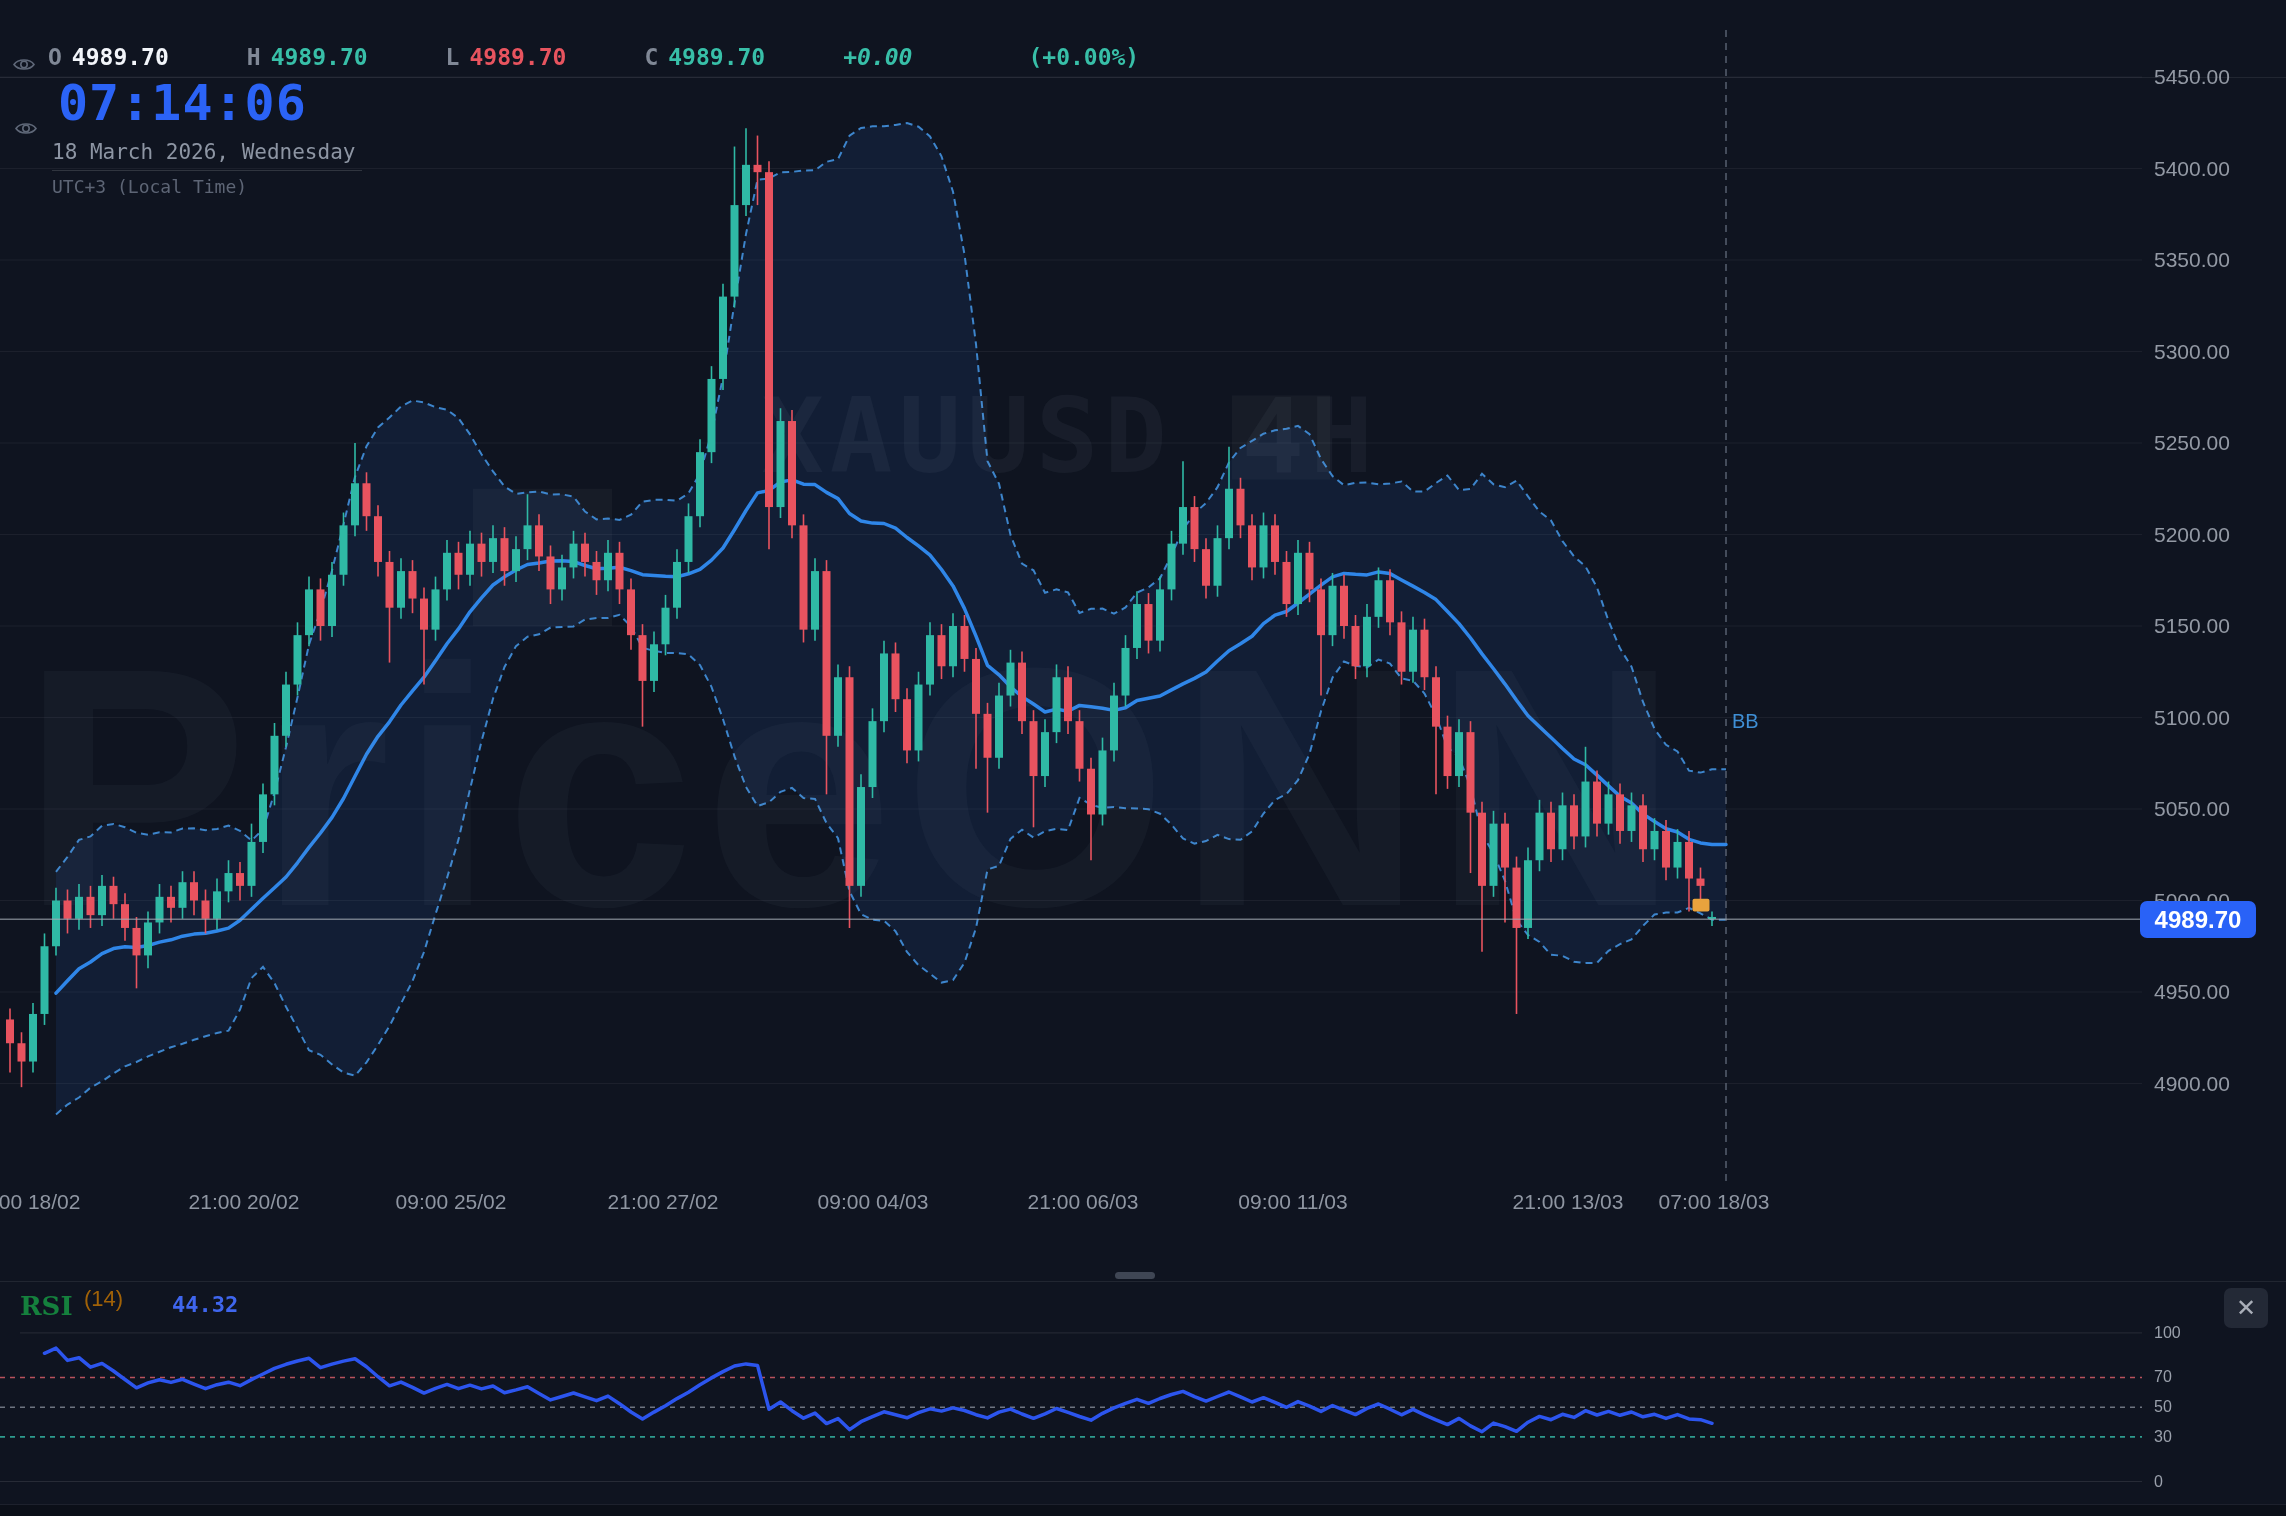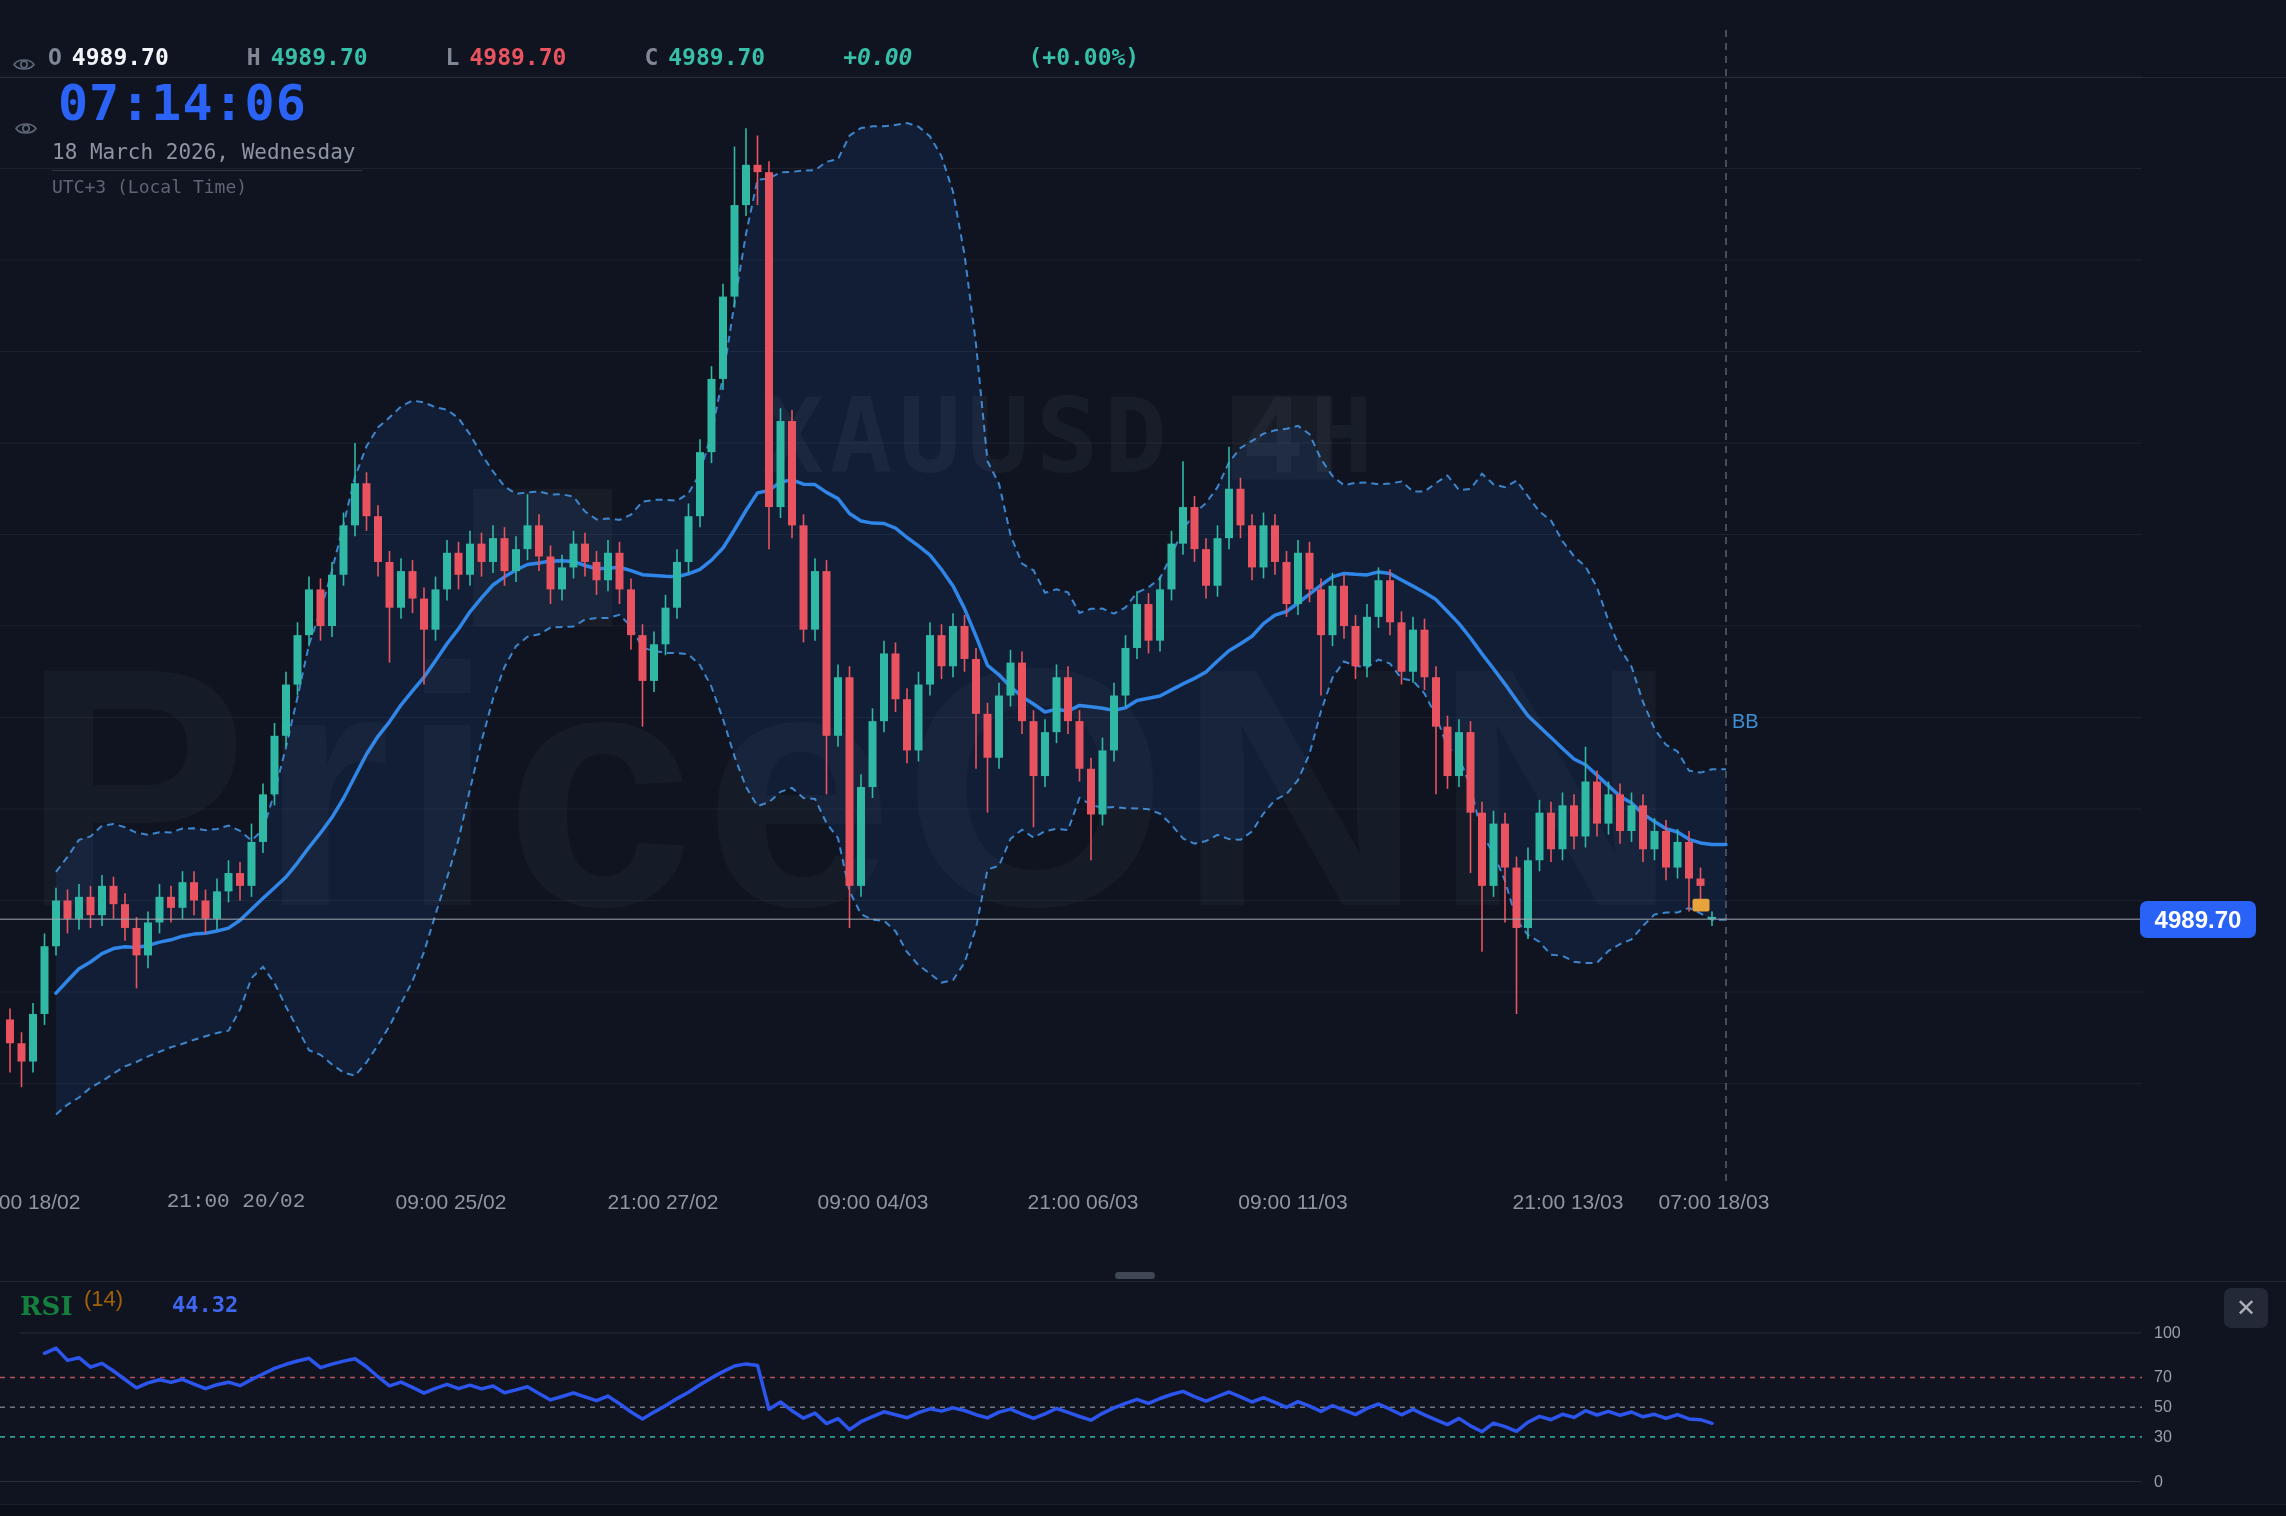--- a/index.html
+++ b/index.html
@@ -429,23 +429,37 @@
     <span class="v-chg">+0.00</span>
     <span class="v-chgp">(+0.00%)</span>
   </div>
 
   <div class="clock">07:14:06</div>
   <div class="date-line">18 March 2026, Wednesday</div>
   <div class="tz-line">UTC+3 (Local Time)</div>
 
   <div class="bb-label">BB</div>
 
+  <div class="price-axis" id="price-axis">
+      <div class="tick" style="top: 77px;">5450.00</div>
+      <div class="tick" style="top: 168.5px;">5400.00</div>
+      <div class="tick" style="top: 260px;">5350.00</div>
+      <div class="tick" style="top: 351.5px;">5300.00</div>
+      <div class="tick" style="top: 443px;">5250.00</div>
+      <div class="tick" style="top: 534.5px;">5200.00</div>
+      <div class="tick" style="top: 626px;">5150.00</div>
+      <div class="tick" style="top: 717.5px;">5100.00</div>
+      <div class="tick" style="top: 809px;">5050.00</div>
+      <div class="tick" style="top: 900.5px;">5000.00</div>
+      <div class="tick" style="top: 992px;">4950.00</div>
+      <div class="tick" style="top: 1083.5px;">4900.00</div>
+    </div>
   <div class="time-axis" id="time-axis">
       <div class="tick" style="left: 25px;">09:00 18/02</div>
-      <div class="tick" style="left: 236px; font-family: Liberation Mono, monospace;">21:00 20/02</div>
+      <div class="tick" style="left: 244px;">21:00 20/02</div>
       <div class="tick" style="left: 451px;">09:00 25/02</div>
       <div class="tick" style="left: 663px;">21:00 27/02</div>
       <div class="tick" style="left: 873px;">09:00 04/03</div>
       <div class="tick" style="left: 1083px;">21:00 06/03</div>
       <div class="tick" style="left: 1293px;">09:00 11/03</div>
       <div class="tick" style="left: 1568px; text-align: right;">21:00 13/03</div>
       <div class="tick" style="left: 1714px;">07:00 18/03</div>
     </div>
   <div class="last-price-tag">4989.70</div>
 

